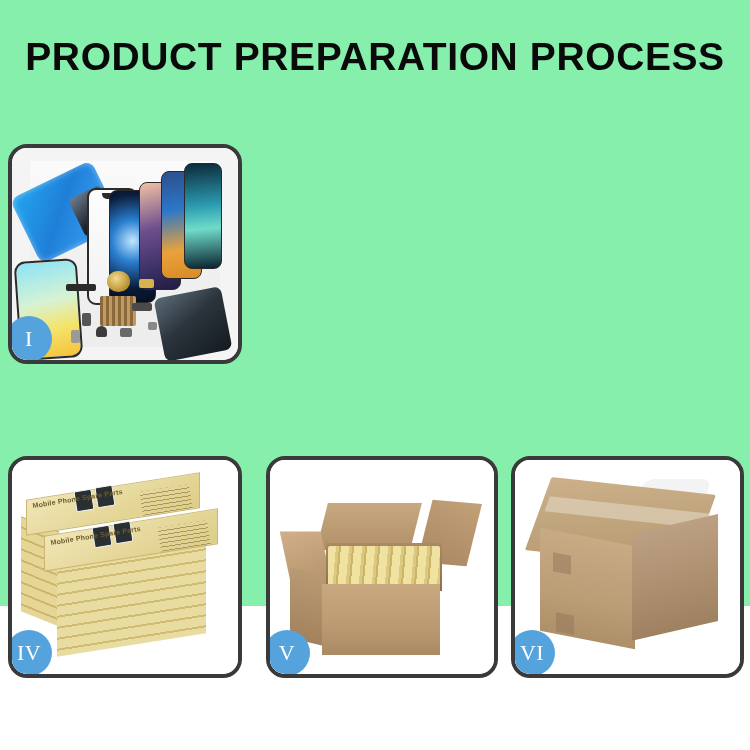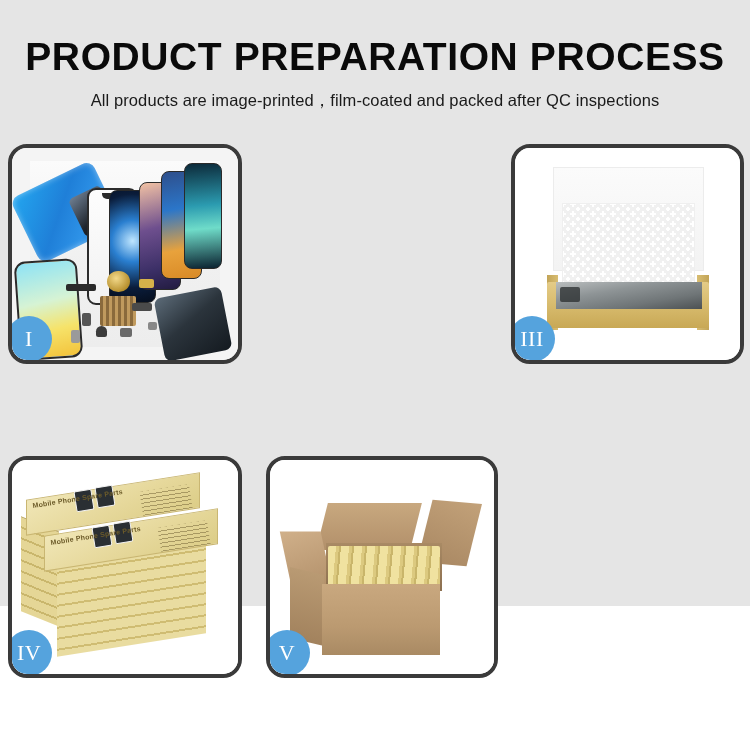--- a/index.html
+++ b/index.html
@@ -12,21 +12,21 @@
     height: 750px;
     overflow: hidden;
     font-family: "Liberation Sans", sans-serif;
     -webkit-font-smoothing: antialiased;
   }
 
   .page {
     position: relative;
     width: 750px;
     height: 606px;
-    background: #e5e5e5;
+    background: #86efac;
   }
 
   
   .header {
     position: absolute;
     left: 0;
     top: 0;
     width: 750px;
     text-align: center;
   }
@@ -414,21 +414,20 @@
     border-radius:10px;
   }
 </style>
 </head>
 <body>
 
 <div class="page">
 
   <div class="header">
     <h1 class="title">PRODUCT PREPARATION PROCESS</h1>
-    <p class="subtitle">All products are image-printed，film-coated and packed after QC inspections</p>
   </div>
 
   <div class="grid">
 
     <div class="panel r1 c1">
       <div class="photo collage">
         <div class="plate"></div>
         <div class="c-blue"></div>
         <div class="c-white-screen"></div>
         <div class="c-ph c-ph1"></div>
@@ -445,31 +444,20 @@
         <div class="c-bit c-b4"></div>
         <div class="c-bit c-b5"></div>
         <div class="c-bit c-b6"></div>
         <div class="c-bit c-b7"></div>
         <div class="c-bit c-b8"></div>
       </div>
       <div class="badge">I</div>
     </div>
 
 
-    <div class="panel r1 c3">
-      <div class="photo openbox">
-        <div class="lidback"></div>
-        <div class="foam"></div>
-        <div class="flapL"></div>
-        <div class="flapR"></div>
-        <div class="tray"></div>
-        <div class="screen"></div>
-      </div>
-      <div class="badge">III</div>
-    </div>
 
     <div class="panel r2 c1">
       <div class="photo stack">
         <div class="side sC"></div>
         <div class="side sB"></div>
         <div class="bx top1"></div>
         <div class="scr s1a"></div>
         <div class="scr s1b"></div>
         <div class="chk chk1"></div>
         <div class="lab lab1">Mobile Phone Spare Parts</div>
@@ -488,15 +476,27 @@
         <div class="flap-right"></div>
         <div class="flap-left"></div>
         <div class="inner"></div>
         <div class="goods"></div>
         <div class="side"></div>
         <div class="front"></div>
       </div>
       <div class="badge">V</div>
     </div>
 
+    <div class="panel r2 c3">
+      <div class="photo sealed">
+        <div class="sheen"></div>
+        <div class="top"></div>
+        <div class="tape"></div>
+        <div class="front"></div>
+        <div class="rightface"></div>
+        <div class="tab1"></div>
+        <div class="tab2"></div>
+      </div>
+      <div class="badge">VI</div>
+    </div>
 
   </div>
 </div>
 
 </body></html>

